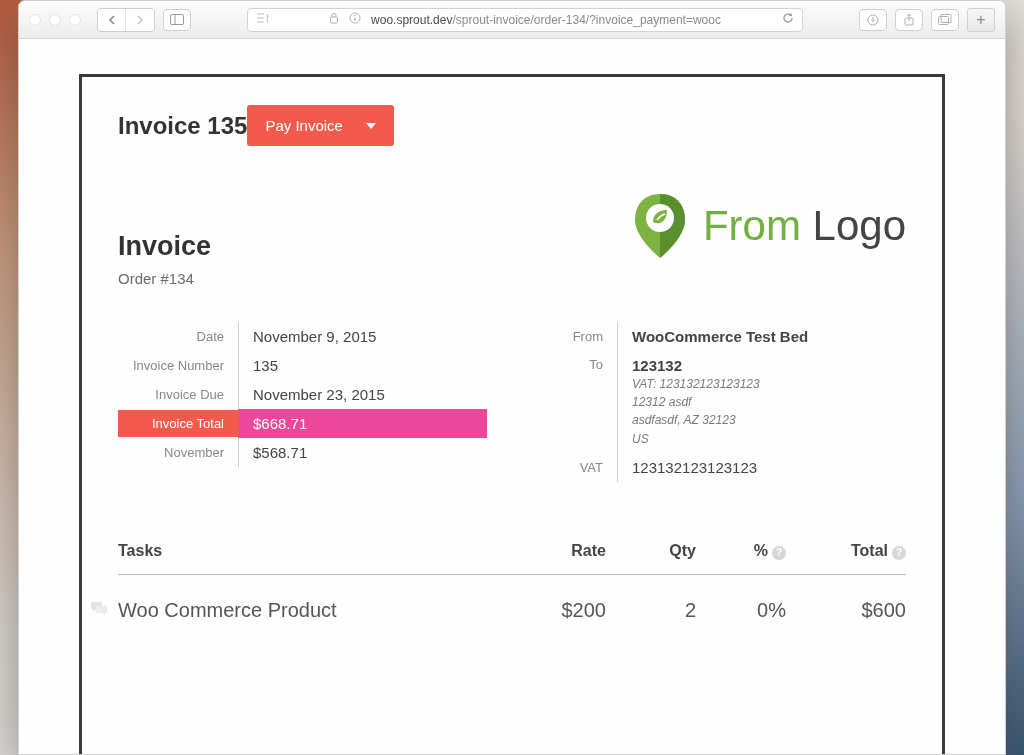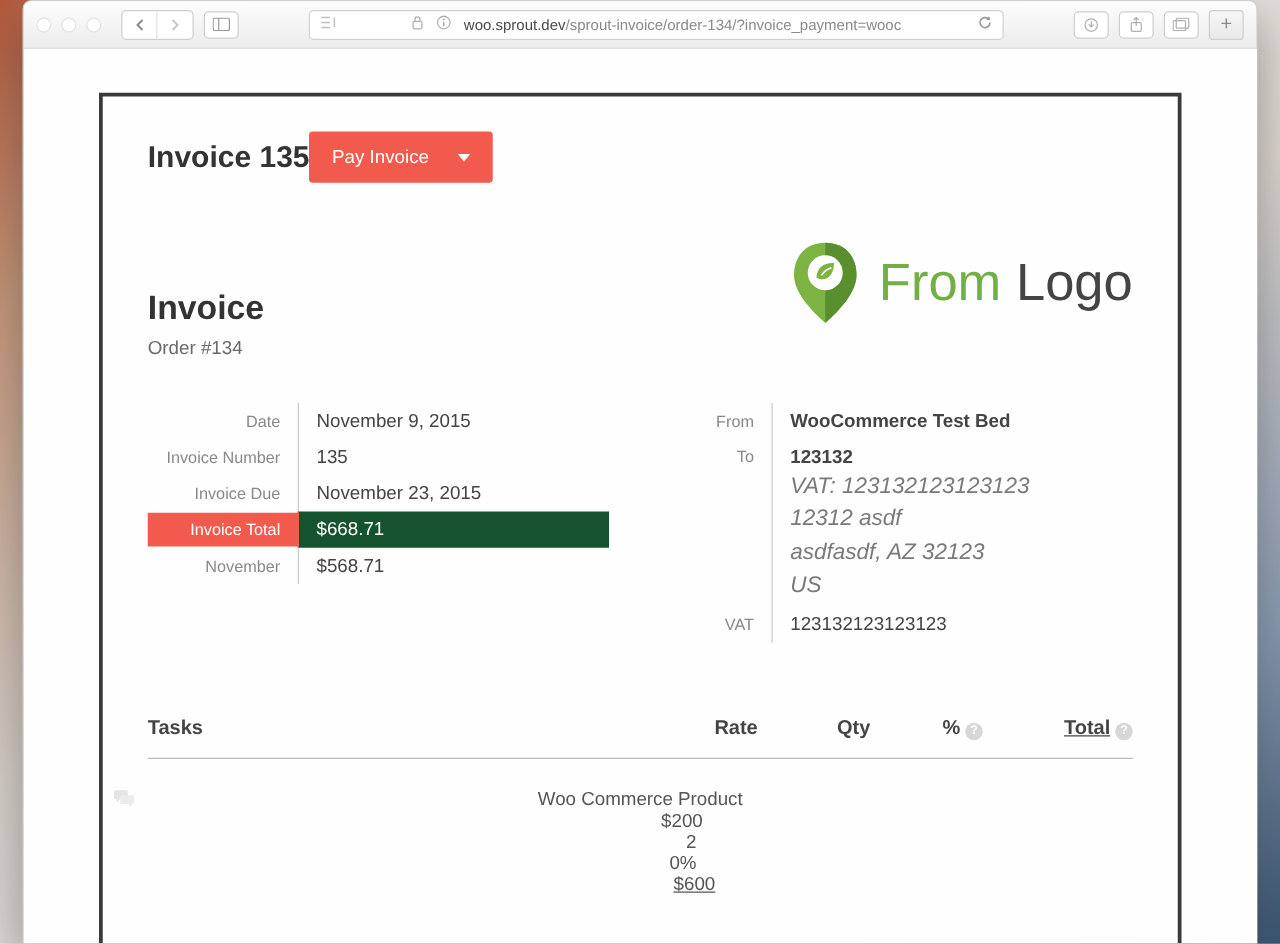--- a/index.html
+++ b/index.html
@@ -67,35 +67,35 @@
 
   .info-cols{display:flex;gap:50px;margin-top:35px;margin-bottom:60px;}
   .info-col{flex:1;}
   .info-row{display:flex;align-items:center;}
   .info-label{
     width:120px;text-align:right;padding:6px 14px 6px 0;color:#888;font-size:13px;
   }
   .info-value{
     flex:1;padding:6px 0 6px 14px;color:#444;font-size:15px;border-left:1px solid #ccc;
   }
-  .info-value .sub{color:#7a7a7a;font-style:italic;font-size:18px;line-height:1.35;margin-top:2px;}
+  .info-value .sub{color:#7a7a7a;font-style:italic;font-size:12px;line-height:1.35;margin-top:2px;}
   .info-row.total .info-label{background:#f25a4e;color:#fff;}
-  .info-row.total .info-value{background:#14532d;color:#fff;border-left:1px solid #f25a4e;}
+  .info-row.total .info-value{background:#ec4899;color:#fff;border-left:1px solid #f25a4e;}
   .right-col .info-label{width:80px;}
 
   
   .tbl{margin-top:10px;}
   .thead{display:flex;align-items:center;border-bottom:1px solid #bbb;padding:0 0 14px 0;font-weight:700;color:#444;}
   .c-tasks{flex:1;}
   .c-rate{width:100px;text-align:right;}
   .c-qty{width:90px;text-align:right;}
   .c-pct{width:90px;text-align:right;}
-  .c-total{width:120px;text-align:right;text-decoration:underline;}
+  .c-total{width:120px;text-align:right;}
   .help{display:inline-block;width:14px;height:14px;border-radius:50%;background:#d7d7d7;color:#fff;font-size:10px;line-height:14px;text-align:center;font-weight:700;margin-left:4px;}
-  .trow{display:flex;align-items:center;padding:24px 0;color:#555;font-size:15px;position:relative;flex-direction:column;}
+  .trow{display:flex;align-items:center;padding:24px 0;color:#555;font-size:20px;position:relative;}
   .row-icon{position:absolute;left:-28px;color:#d9d9d9;}
 
 </style>
 </head>
 <body>
 
 <div class="browser">
 
   <div class="titlebar">
     <div class="traffic">

